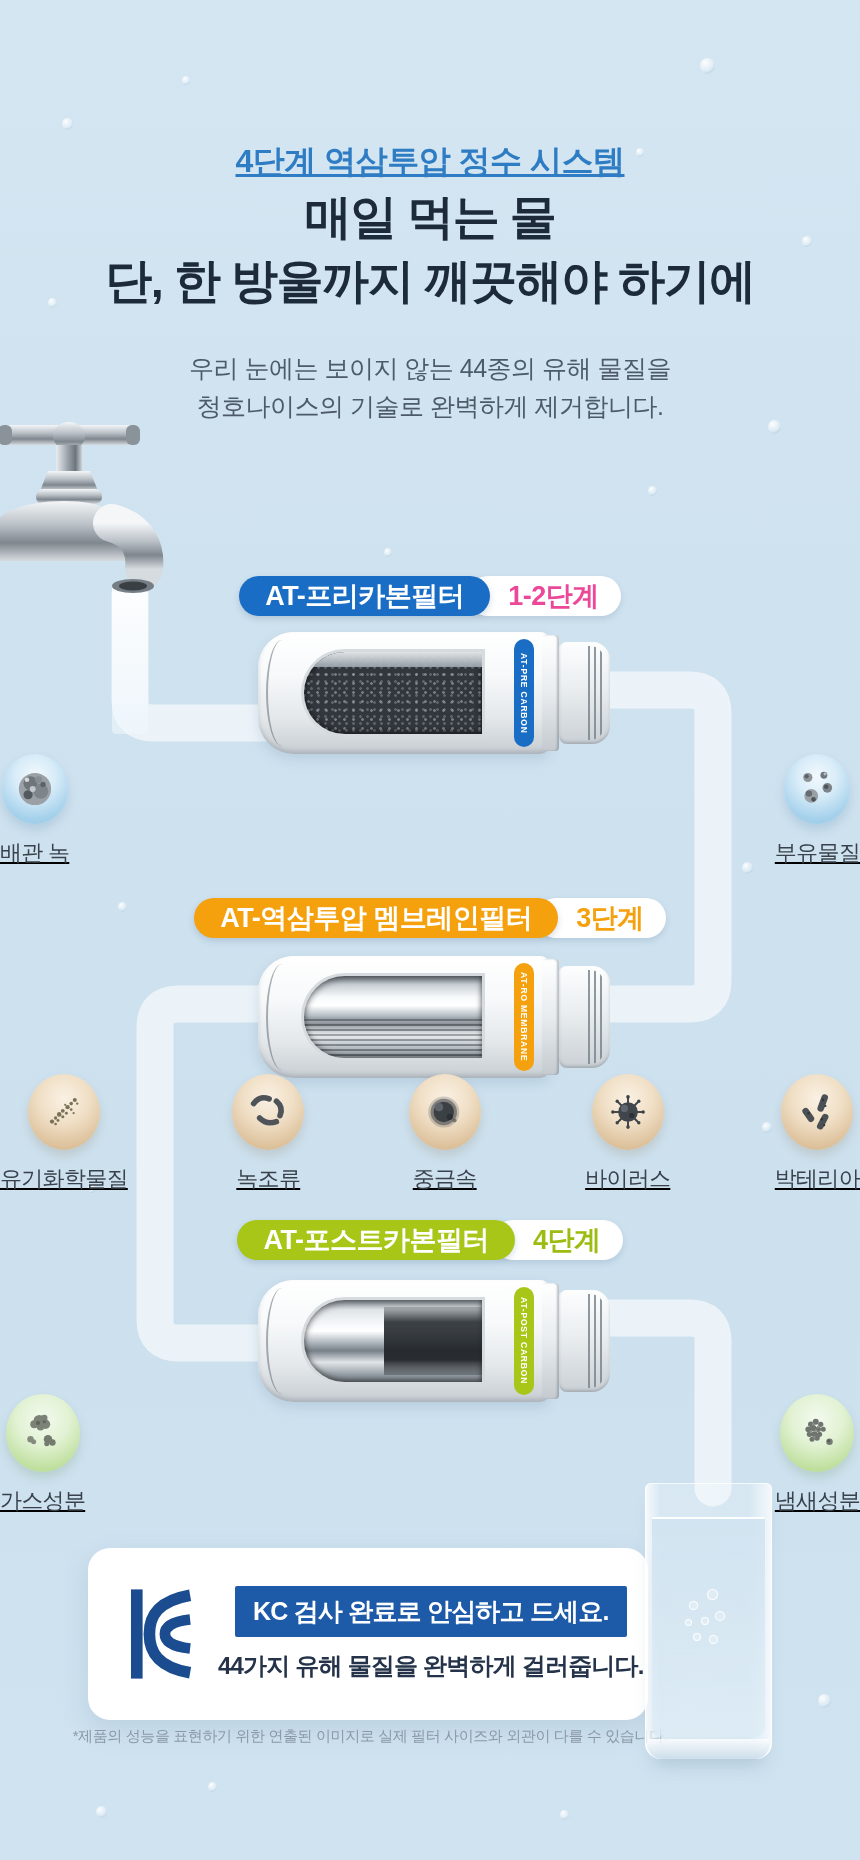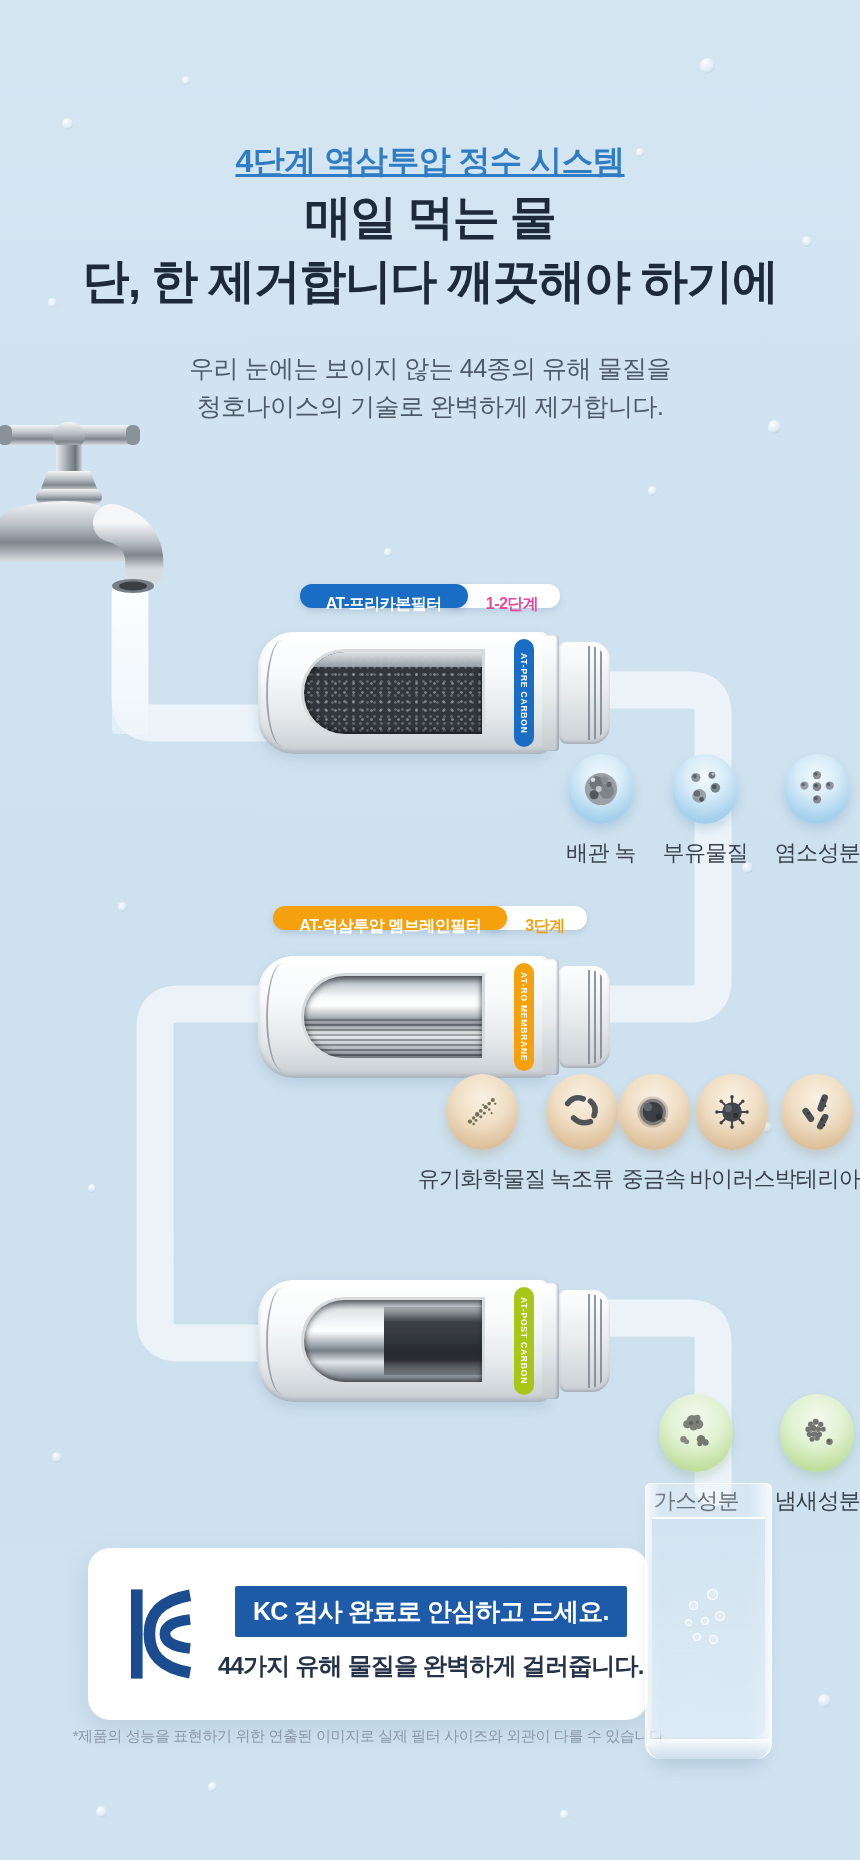--- a/index.html
+++ b/index.html
@@ -25,21 +25,21 @@
   .title-line { position:absolute; left:0; right:0; text-align:center;
     font-size:47px; font-weight:800; color:#1c2a39; letter-spacing:-1.5px; }
   .t1 { top:186px; } .t2 { top:250px; }
   .desc-line { position:absolute; left:0; right:0; text-align:center;
     font-size:25px; color:#4d5a68; letter-spacing:-0.5px; }
   .d1 { top:352px; } .d2 { top:390px; }
   
   .pill-row { position:absolute; left:0; right:0; height:40px; display:flex;
     justify-content:center; align-items:center; }
   .pr1 { top:576px; } .pr2 { top:898px; } .pr3 { top:1220px; }
-  .pill { height:24px; line-height:40px; border-radius:20px; font-size:16px;
+  .pill { height:40px; line-height:40px; border-radius:20px; font-size:27px;
     font-weight:700; white-space:nowrap; letter-spacing:-0.5px; }
   .pill-main { color:#fff; padding:0 26px; position:relative; z-index:2;
     box-shadow: 0 3px 6px rgba(90,120,150,0.25); }
   .pill-stage { background:#fff; padding:0 22px 0 40px; margin-left:-22px; z-index:1;
     box-shadow: 0 3px 6px rgba(90,120,150,0.2); }
   .bg-blue { background:#1a6dc4; } .tx-blue { color:#ec4899; }
   .bg-orange { background:#f5a00d; } .tx-orange { color:#f5a00d; }
   .bg-green { background:#a8c617; } .tx-green { color:#9cbc12; }
   
   .cart { position:absolute; left:258px; width:352px; height:122px; }
@@ -73,21 +73,21 @@
     background: linear-gradient(180deg,#ffffff,#e8ecef 50%,#c4cacf);
     border-radius:4px; box-shadow: inset -2px 0 2px rgba(100,110,120,0.4); }
   .cart-cap { position:absolute; left:301px; top:10px; width:51px; height:102px;
     background: linear-gradient(180deg,#fdfefe,#eaeef1 45%,#cad0d5);
     border-radius:8px 18px 18px 8px;
     box-shadow: inset 0 -2px 3px rgba(110,120,130,0.4), inset 0 2px 2px #fff; }
   .cart-cap::before { content:''; position:absolute; right:6px; top:4px; bottom:4px; width:20px;
     background: repeating-linear-gradient(90deg, rgba(150,158,165,0) 0 4px, rgba(125,135,143,0.85) 4px 6px);
     border-radius:0 14px 14px 0; }
   
-  .row { position:absolute; left:0; right:0; display:flex; justify-content:flex-end; }
+  .row { position:absolute; left:0; right:0; display:flex; justify-content:space-between;text-decoration:underline; }
   .r1 { top:754px; gap:27px; } .r2 { top:1074px; } .r3 { top:1394px; gap:36px; }
   .cont { display:flex; flex-direction:column; align-items:center; }
   .bubble { border-radius:50%; position:relative; }
   .bubble svg { position:absolute; left:50%; top:50%; transform:translate(-50%,-50%); }
   .bubble-blue { width:66px; height:70px;
     background: radial-gradient(circle at 50% 32%, #f2f9fd 0%, #d8ecf8 35%, #a7d2ec 72%, #8fc2e4 100%);
     box-shadow: 0 6px 10px rgba(120,160,190,0.30); }
   .bubble-tan { width:72px; height:76px;
     background: radial-gradient(circle at 50% 32%, #faf1e3 0%, #f0dfc6 40%, #dcc09a 78%, #d0b189 100%);
     box-shadow: 0 6px 10px rgba(150,140,110,0.25); }
@@ -177,21 +177,21 @@
       <rect x="42" y="86" width="66" height="15" rx="7" fill="url(#chromeH)"></rect>
       <path d="M-10 140 C -6 110, 30 98, 70 98 C 104 98, 126 108, 132 124 L132 158 L-10 158 Z" fill="url(#chromeH)"></path>
       <path d="M118 120 C 146 128, 152 148, 150 166" fill="none" stroke="url(#chromeH)" stroke-width="38" stroke-linecap="round"></path>
       <ellipse cx="139" cy="183" rx="21" ry="7" fill="#767e85"></ellipse>
       <ellipse cx="139" cy="183" rx="14" ry="4.5" fill="#3a3f44"></ellipse>
     </svg>
   </div>
 
   <div class="eyebrow">4단계 역삼투압 정수 시스템</div>
   <div class="title-line t1">매일 먹는 물</div>
-  <div class="title-line t2">단, 한 제거합니다 깨끗해야 하기에</div>
+  <div class="title-line t2">단, 한 방울까지 깨끗해야 하기에</div>
   <div class="desc-line d1">우리 눈에는 보이지 않는 44종의 유해 물질을</div>
   <div class="desc-line d2">청호나이스의 기술로 완벽하게 제거합니다.</div>
 
   <div class="pill-row pr1">
     <div class="pill pill-main bg-blue">AT-프리카본필터</div>
     <div class="pill pill-stage tx-blue">1-2단계</div>
   </div>
   <div class="cart c1">
     <div class="cart-body">
       <div class="cart-window media1"></div>
@@ -224,37 +224,20 @@
           <circle cx="26" cy="8" r="3" fill="#6f767c"></circle>
             <circle cx="27" cy="7" r="1.3" fill="#b9bec2"></circle>
           <circle cx="29" cy="19" r="4.2" fill="#7d848a"></circle>
             <circle cx="28" cy="18" r="2" fill="#4e545a"></circle>
           <circle cx="15" cy="26" r="6" fill="#9aa1a6"></circle>
             <circle cx="13" cy="24" r="2.8" fill="#656b71"></circle>
           <circle cx="17" cy="29" r="2" fill="#4e545a"></circle>
         </svg>
       </div>
       <div class="cont-label">부유물질</div>
-    </div>
-    <div class="cont">
-      <div class="bubble bubble-blue">
-        <svg width="46" height="46" viewBox="0 0 40 40">
-          <circle cx="20" cy="8" r="3.6" fill="#8b9197"></circle>
-            <circle cx="19" cy="7" r="1.5" fill="#565c62"></circle>
-          <circle cx="9" cy="17" r="3.6" fill="#979da2"></circle>
-            <circle cx="8" cy="16" r="1.5" fill="#60666c"></circle>
-          <circle cx="20" cy="18" r="3.8" fill="#848a90"></circle>
-            <circle cx="19" cy="17" r="1.6" fill="#4e545a"></circle>
-          <circle cx="31" cy="17" r="3.6" fill="#8f959b"></circle>
-            <circle cx="30" cy="16" r="1.5" fill="#5a6066"></circle>
-          <circle cx="20" cy="29" r="3.6" fill="#82888e"></circle>
-            <circle cx="19" cy="28" r="1.5" fill="#51575d"></circle>
-        </svg>
-      </div>
-      <div class="cont-label">염소성분</div>
     </div>
   </div>
 
   <div class="pill-row pr2">
     <div class="pill pill-main bg-orange">AT-역삼투압 멤브레인필터</div>
     <div class="pill pill-stage tx-orange">3단계</div>
   </div>
   <div class="cart c2">
     <div class="cart-body">
       <div class="cart-window media2"></div>
@@ -357,20 +340,24 @@
               <circle cx="24" cy="26" r="1"></circle>
             <circle cx="27" cy="15" r="0.9"></circle>
               <circle cx="26" cy="31" r="0.9"></circle>
           </g>
         </svg>
       </div>
       <div class="cont-label">박테리아</div>
     </div>
   </div>
 
+  <div class="pill-row pr3">
+    <div class="pill pill-main bg-green">AT-포스트카본필터</div>
+    <div class="pill pill-stage tx-green">4단계</div>
+  </div>
   <div class="cart c3">
     <div class="cart-body">
       <div class="cart-window media3"></div>
     </div>
     <div class="cart-strip bg-green">AT-POST CARBON</div>
     <div class="cart-collar"></div>
     <div class="cart-cap"></div>
   </div>
   <div class="row r3">
     <div class="cont">

